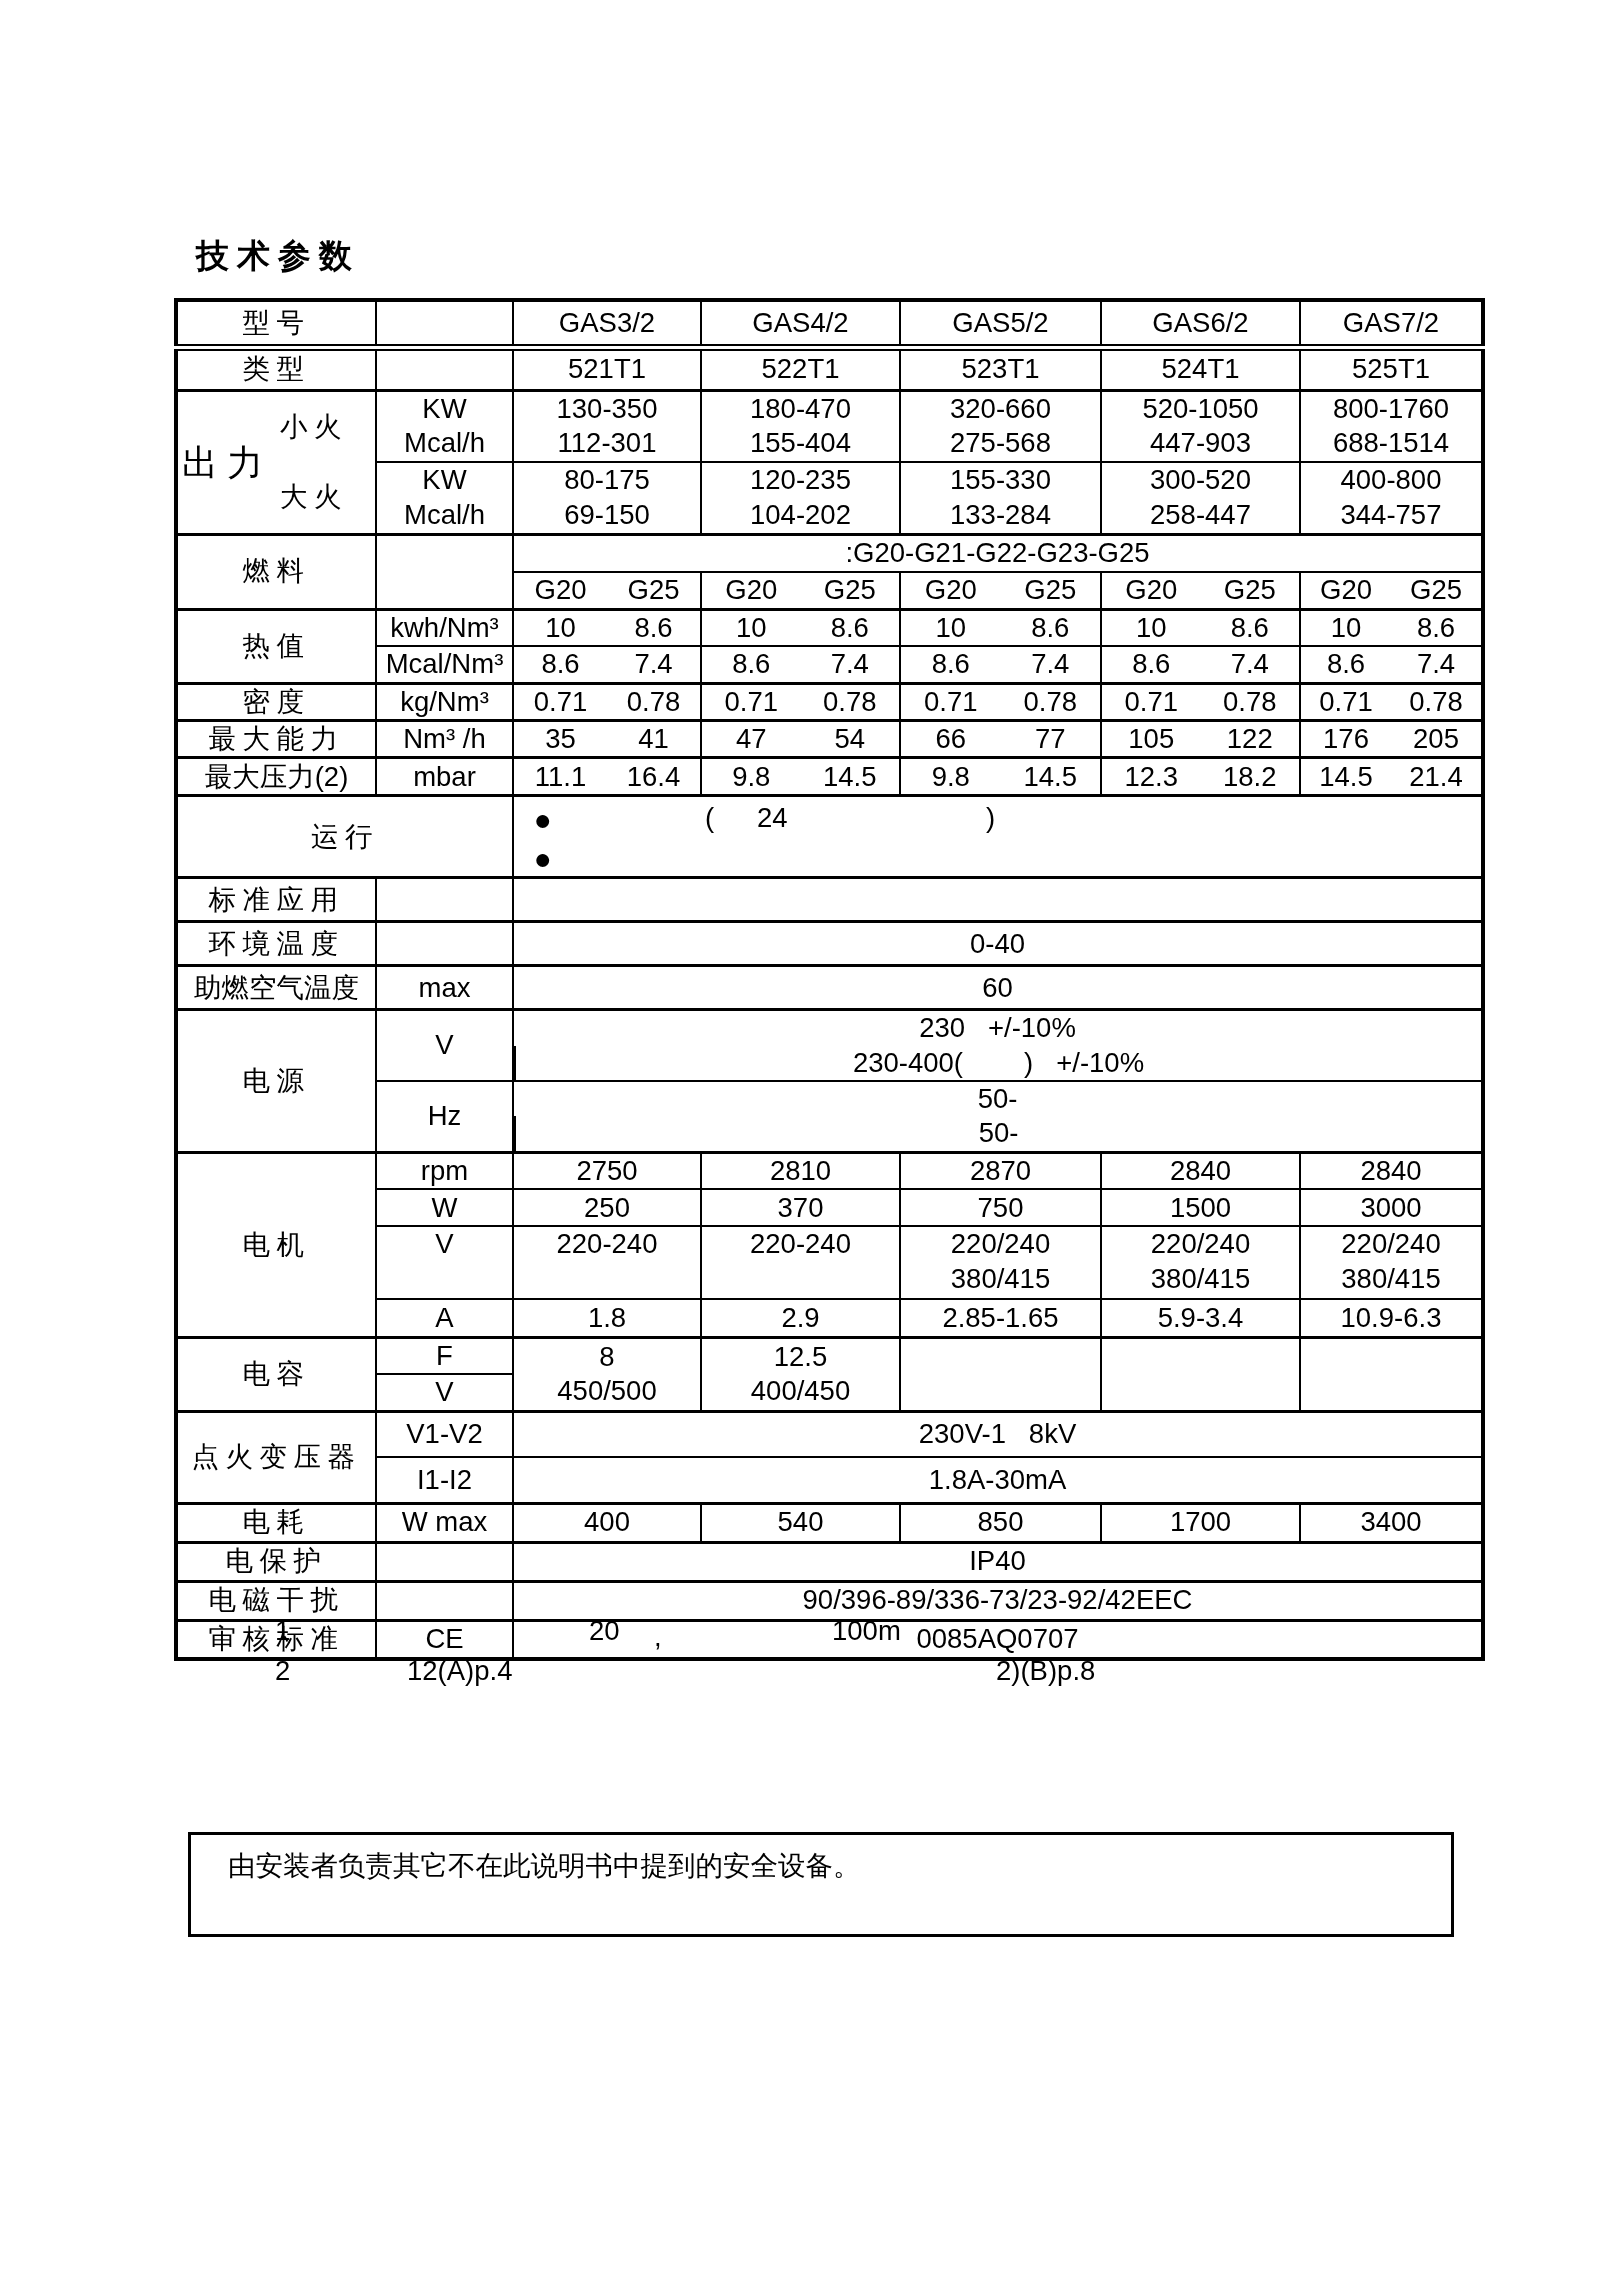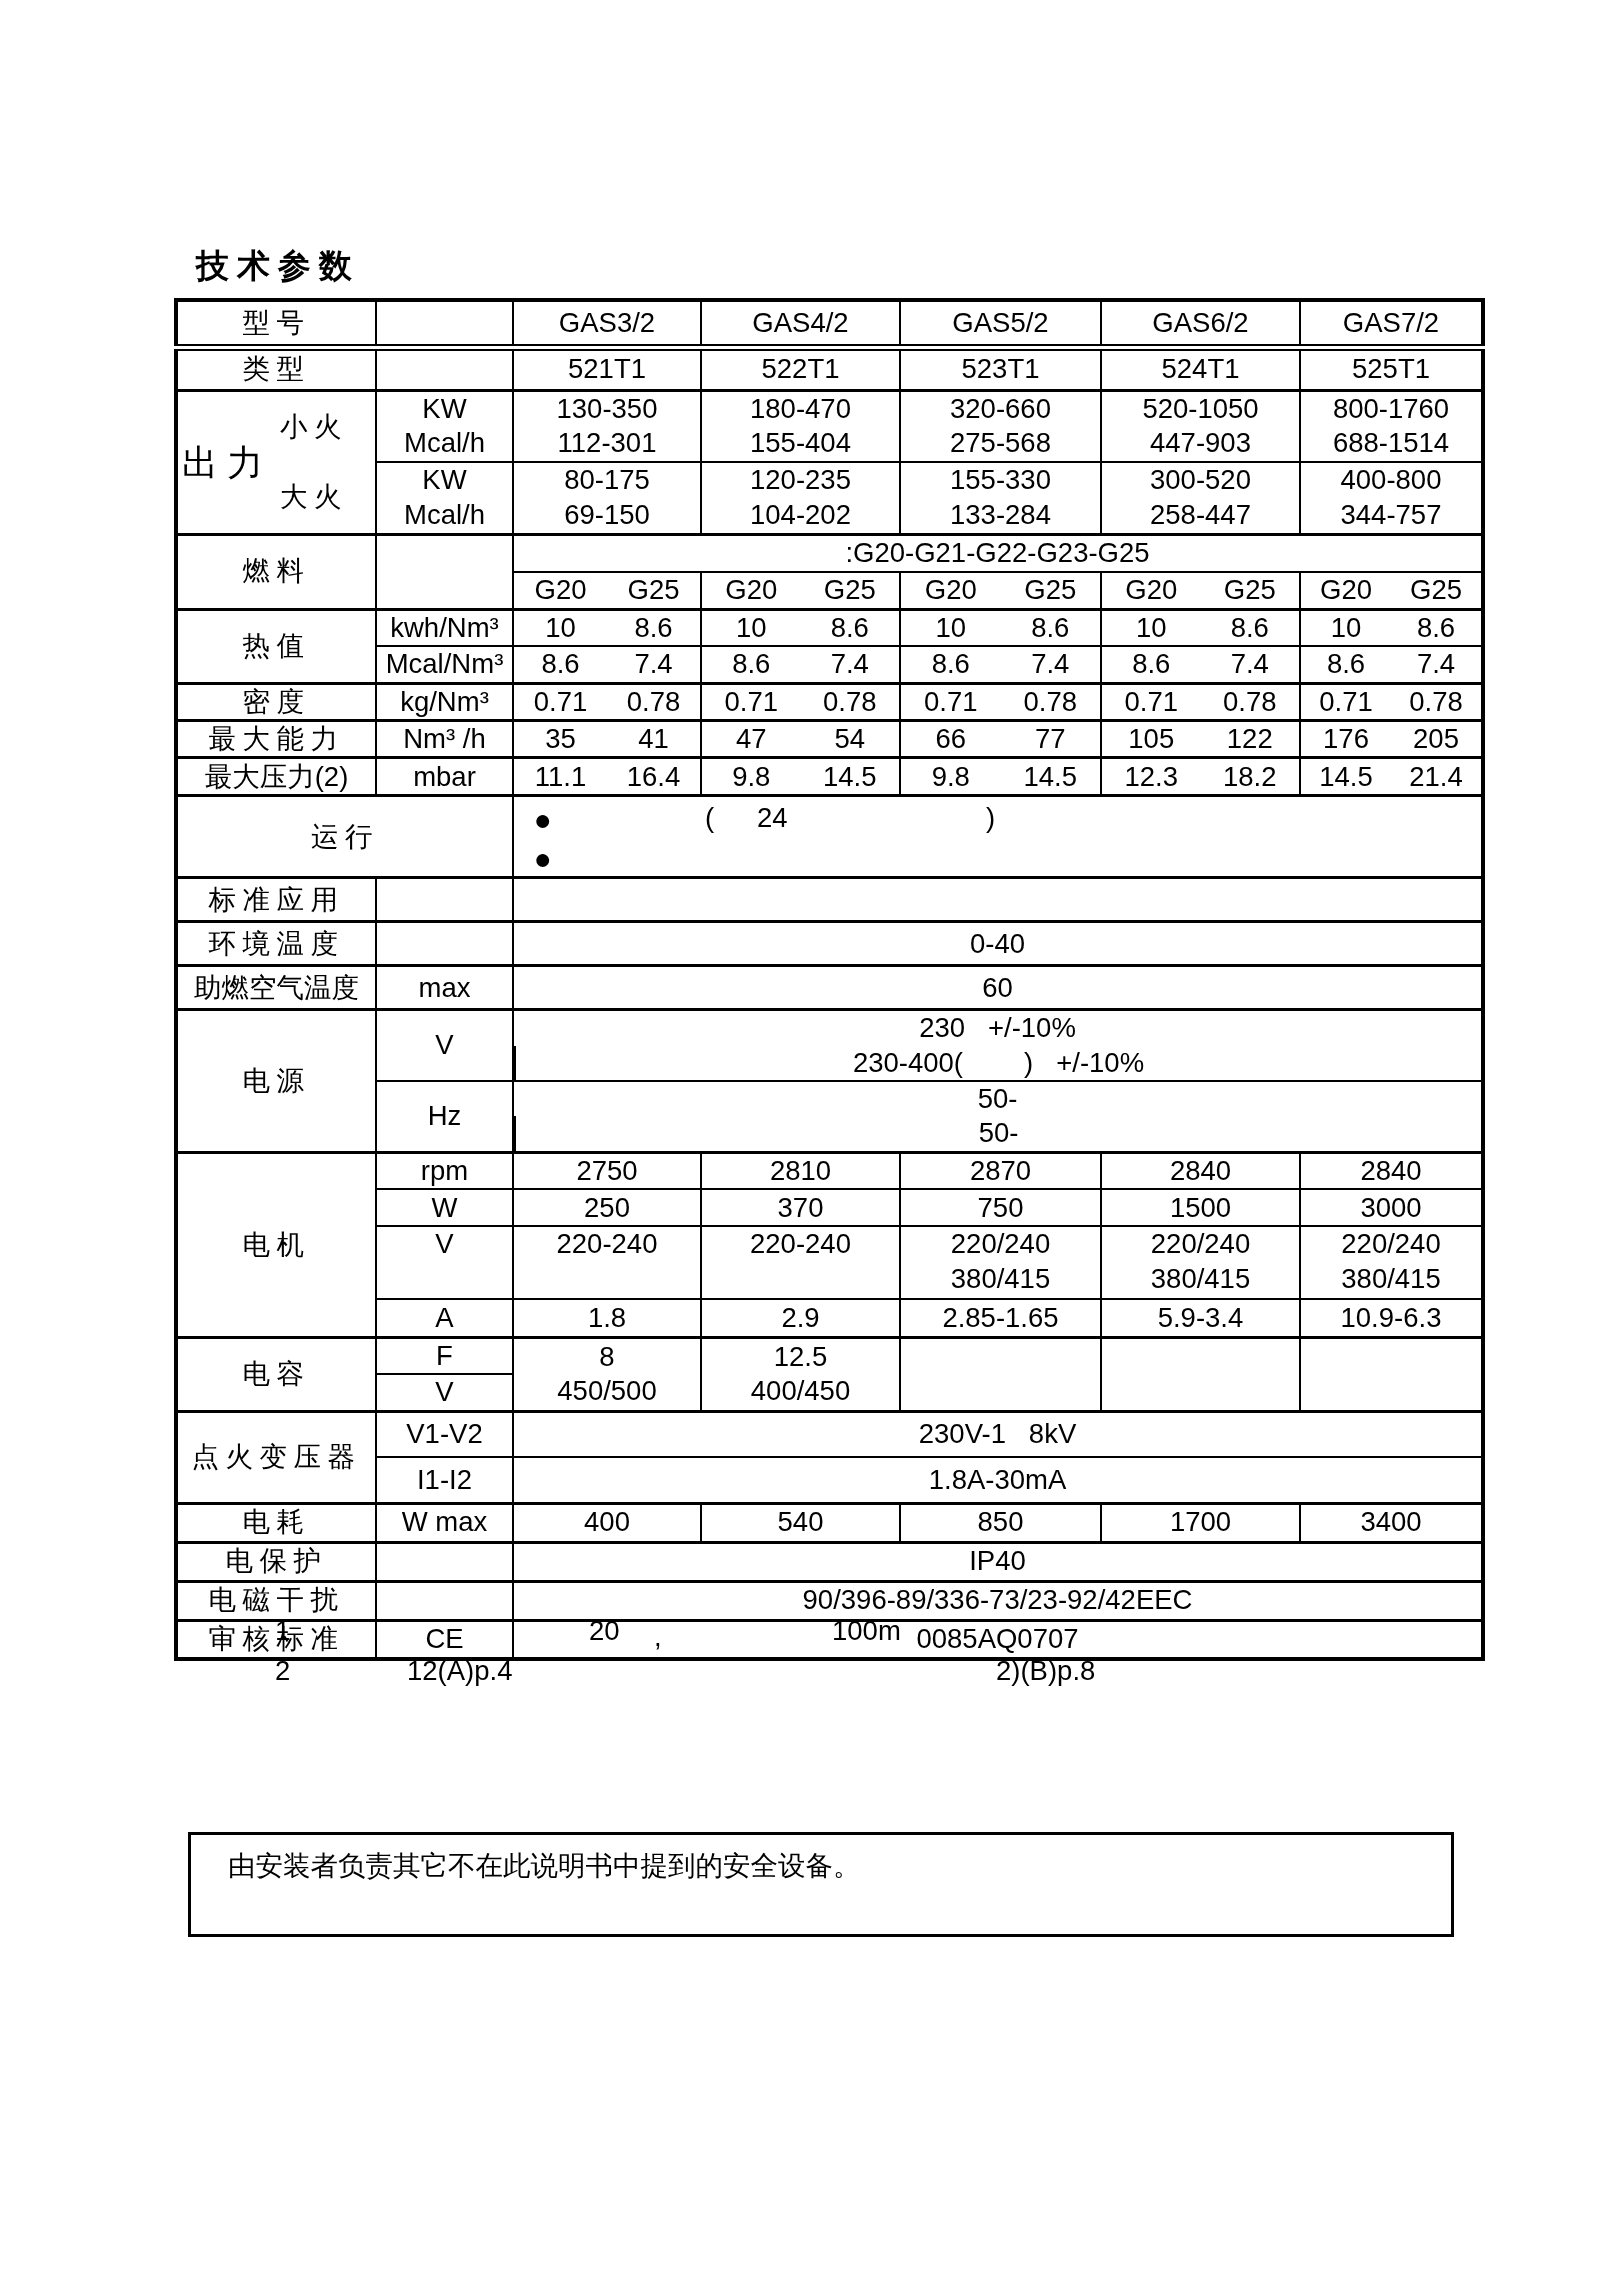--- a/index.html
+++ b/index.html
@@ -5,21 +5,21 @@
   * { box-sizing: border-box; margin: 0; padding: 0; }
   html, body { background: #ffffff; }
   body {
     width: 1622px; height: 2295px;
     position: relative;
     font-family: "Liberation Sans", "DejaVu Sans", sans-serif;
     color: #000;
   }
   .page-title {
     position: absolute; left: 196px; top: 234px;
-    font-size: 33px; font-weight: bold; letter-spacing: 7.9px; margin-top: 10px;
+    font-size: 33px; font-weight: bold; letter-spacing: 7.9px;
   }
   .spec-table {
     position: absolute; left: 174px; top: 298px;
     width: 1305px;
     border-collapse: collapse; table-layout: fixed;
     border: 4.6px solid #000;
   }
   .spec-table td {
     border: 2px solid #000;
     padding: 0;

